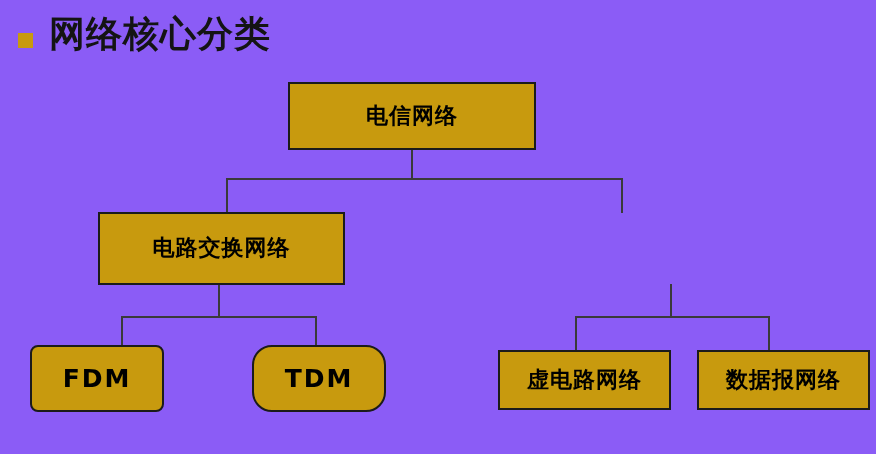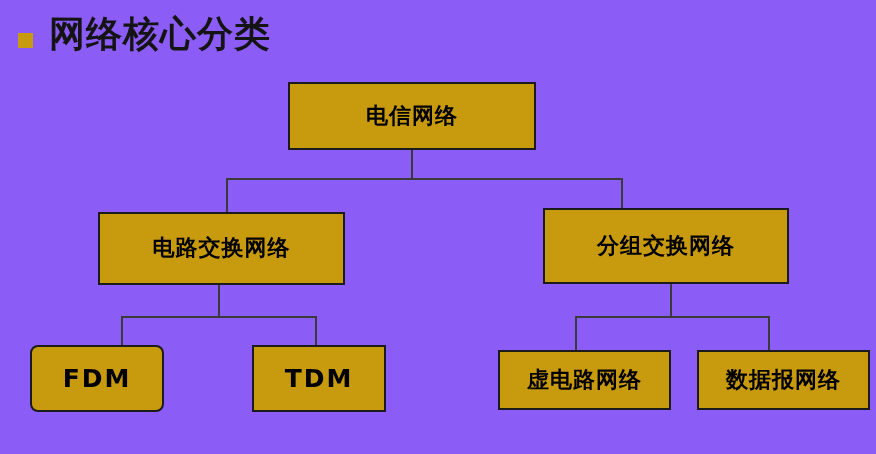--- a/index.html
+++ b/index.html
@@ -83,39 +83,36 @@
 
   <div class="conn v" style="left:411px; top:150px; height:29px;"></div>
   <div class="conn h" style="left:226px; top:178px; width:397px;"></div>
   <div class="conn v" style="left:226px; top:178px; height:35px;"></div>
   <div class="conn v" style="left:621px; top:178px; height:35px;"></div>
 
   <div class="node cn" style="left:98px; top:212px; width:247px; height:73px;">
     <span>电路交换网络</span>
   </div>
 
-  <div class="node cn" style="left:543px; top:208px; width:246px; height:76px;">
-    <span>分组交换网络</span>
-  </div>
 
   <div class="conn v" style="left:218px; top:285px; height:32px;"></div>
   <div class="conn h" style="left:121px; top:316px; width:196px;"></div>
   <div class="conn v" style="left:121px; top:316px; height:30px;"></div>
   <div class="conn v" style="left:315px; top:316px; height:30px;"></div>
 
   <div class="conn v" style="left:670px; top:284px; height:33px;"></div>
   <div class="conn h" style="left:575px; top:316px; width:195px;"></div>
   <div class="conn v" style="left:575px; top:316px; height:34px;"></div>
   <div class="conn v" style="left:768px; top:316px; height:34px;"></div>
 
   <div class="node abbr" style="left:30px; top:345px; width:134px; height:67px;border-radius:8px;">
     <span>FDM</span>
   </div>
 
-  <div class="node abbr" style="left:252px; top:345px; width:134px; height:67px;">
+  <div class="node abbr" style="left:252px; top:345px; width:134px; height:67px;border-radius:20px;">
     <span>TDM</span>
   </div>
 
   <div class="node cn" style="left:498px; top:350px; width:173px; height:60px;">
     <span>虚电路网络</span>
   </div>
 
   <div class="node cn" style="left:697px; top:350px; width:173px; height:60px;">
     <span>数据报网络</span>
   </div>

